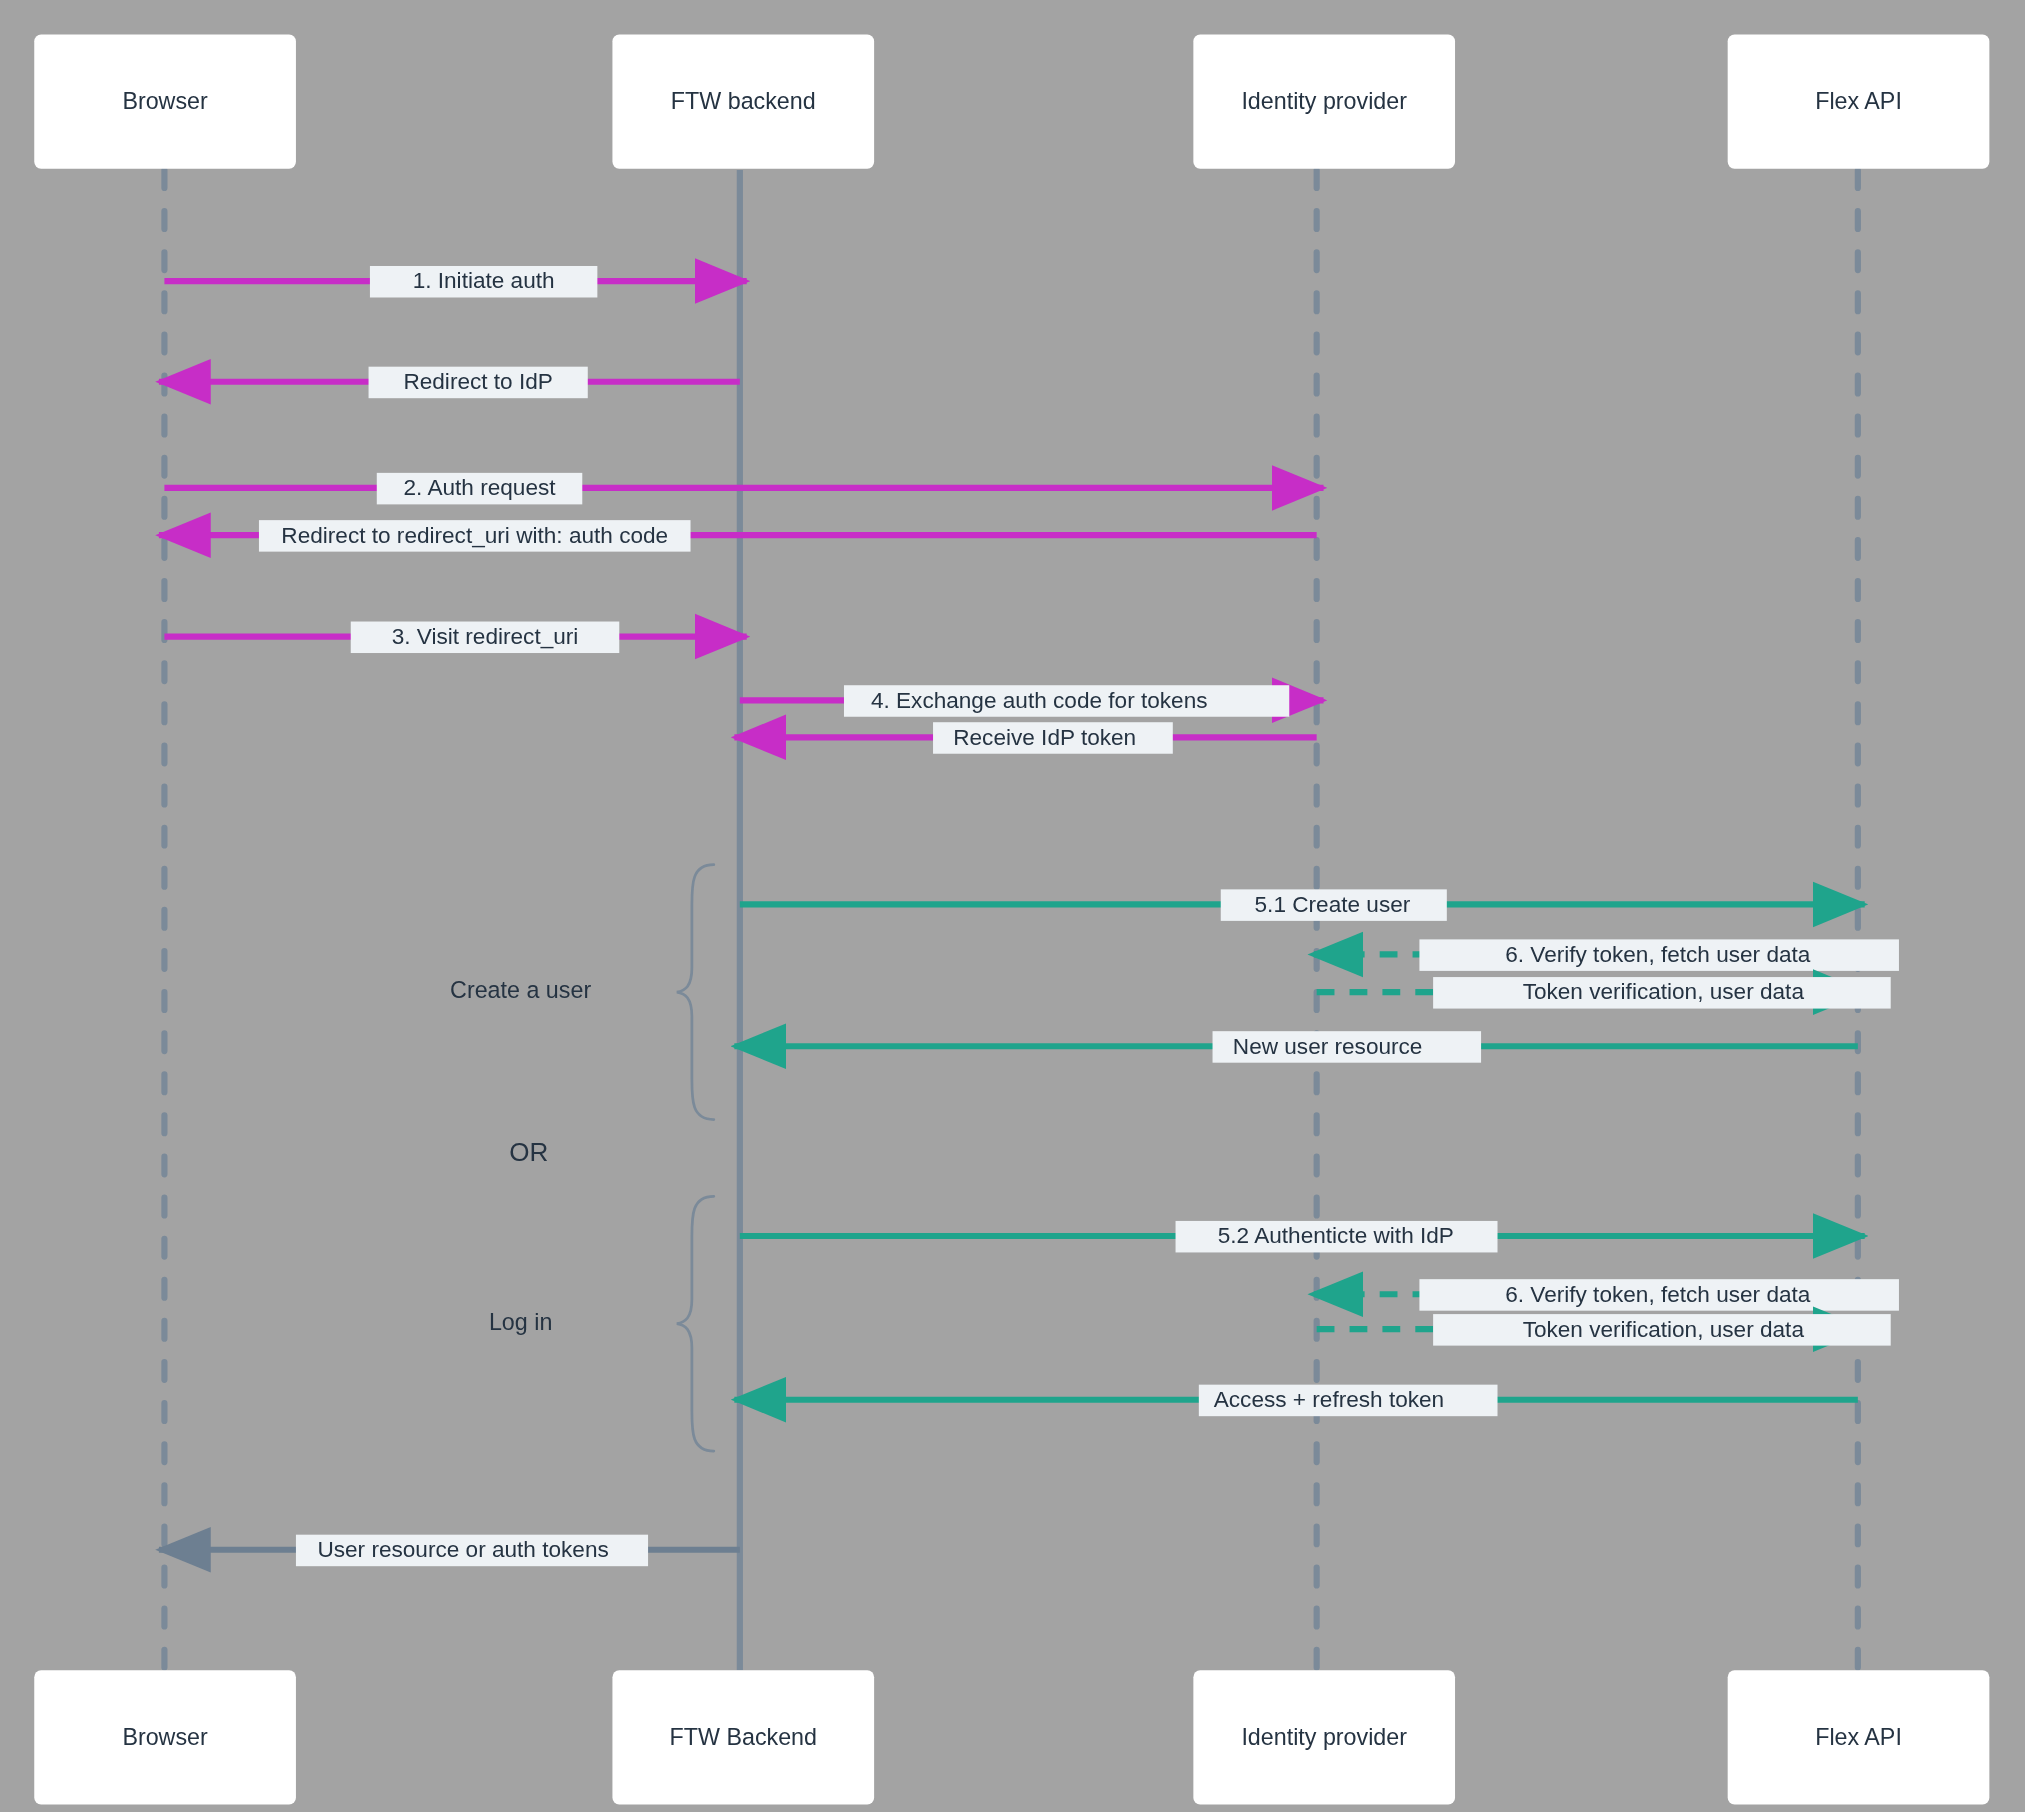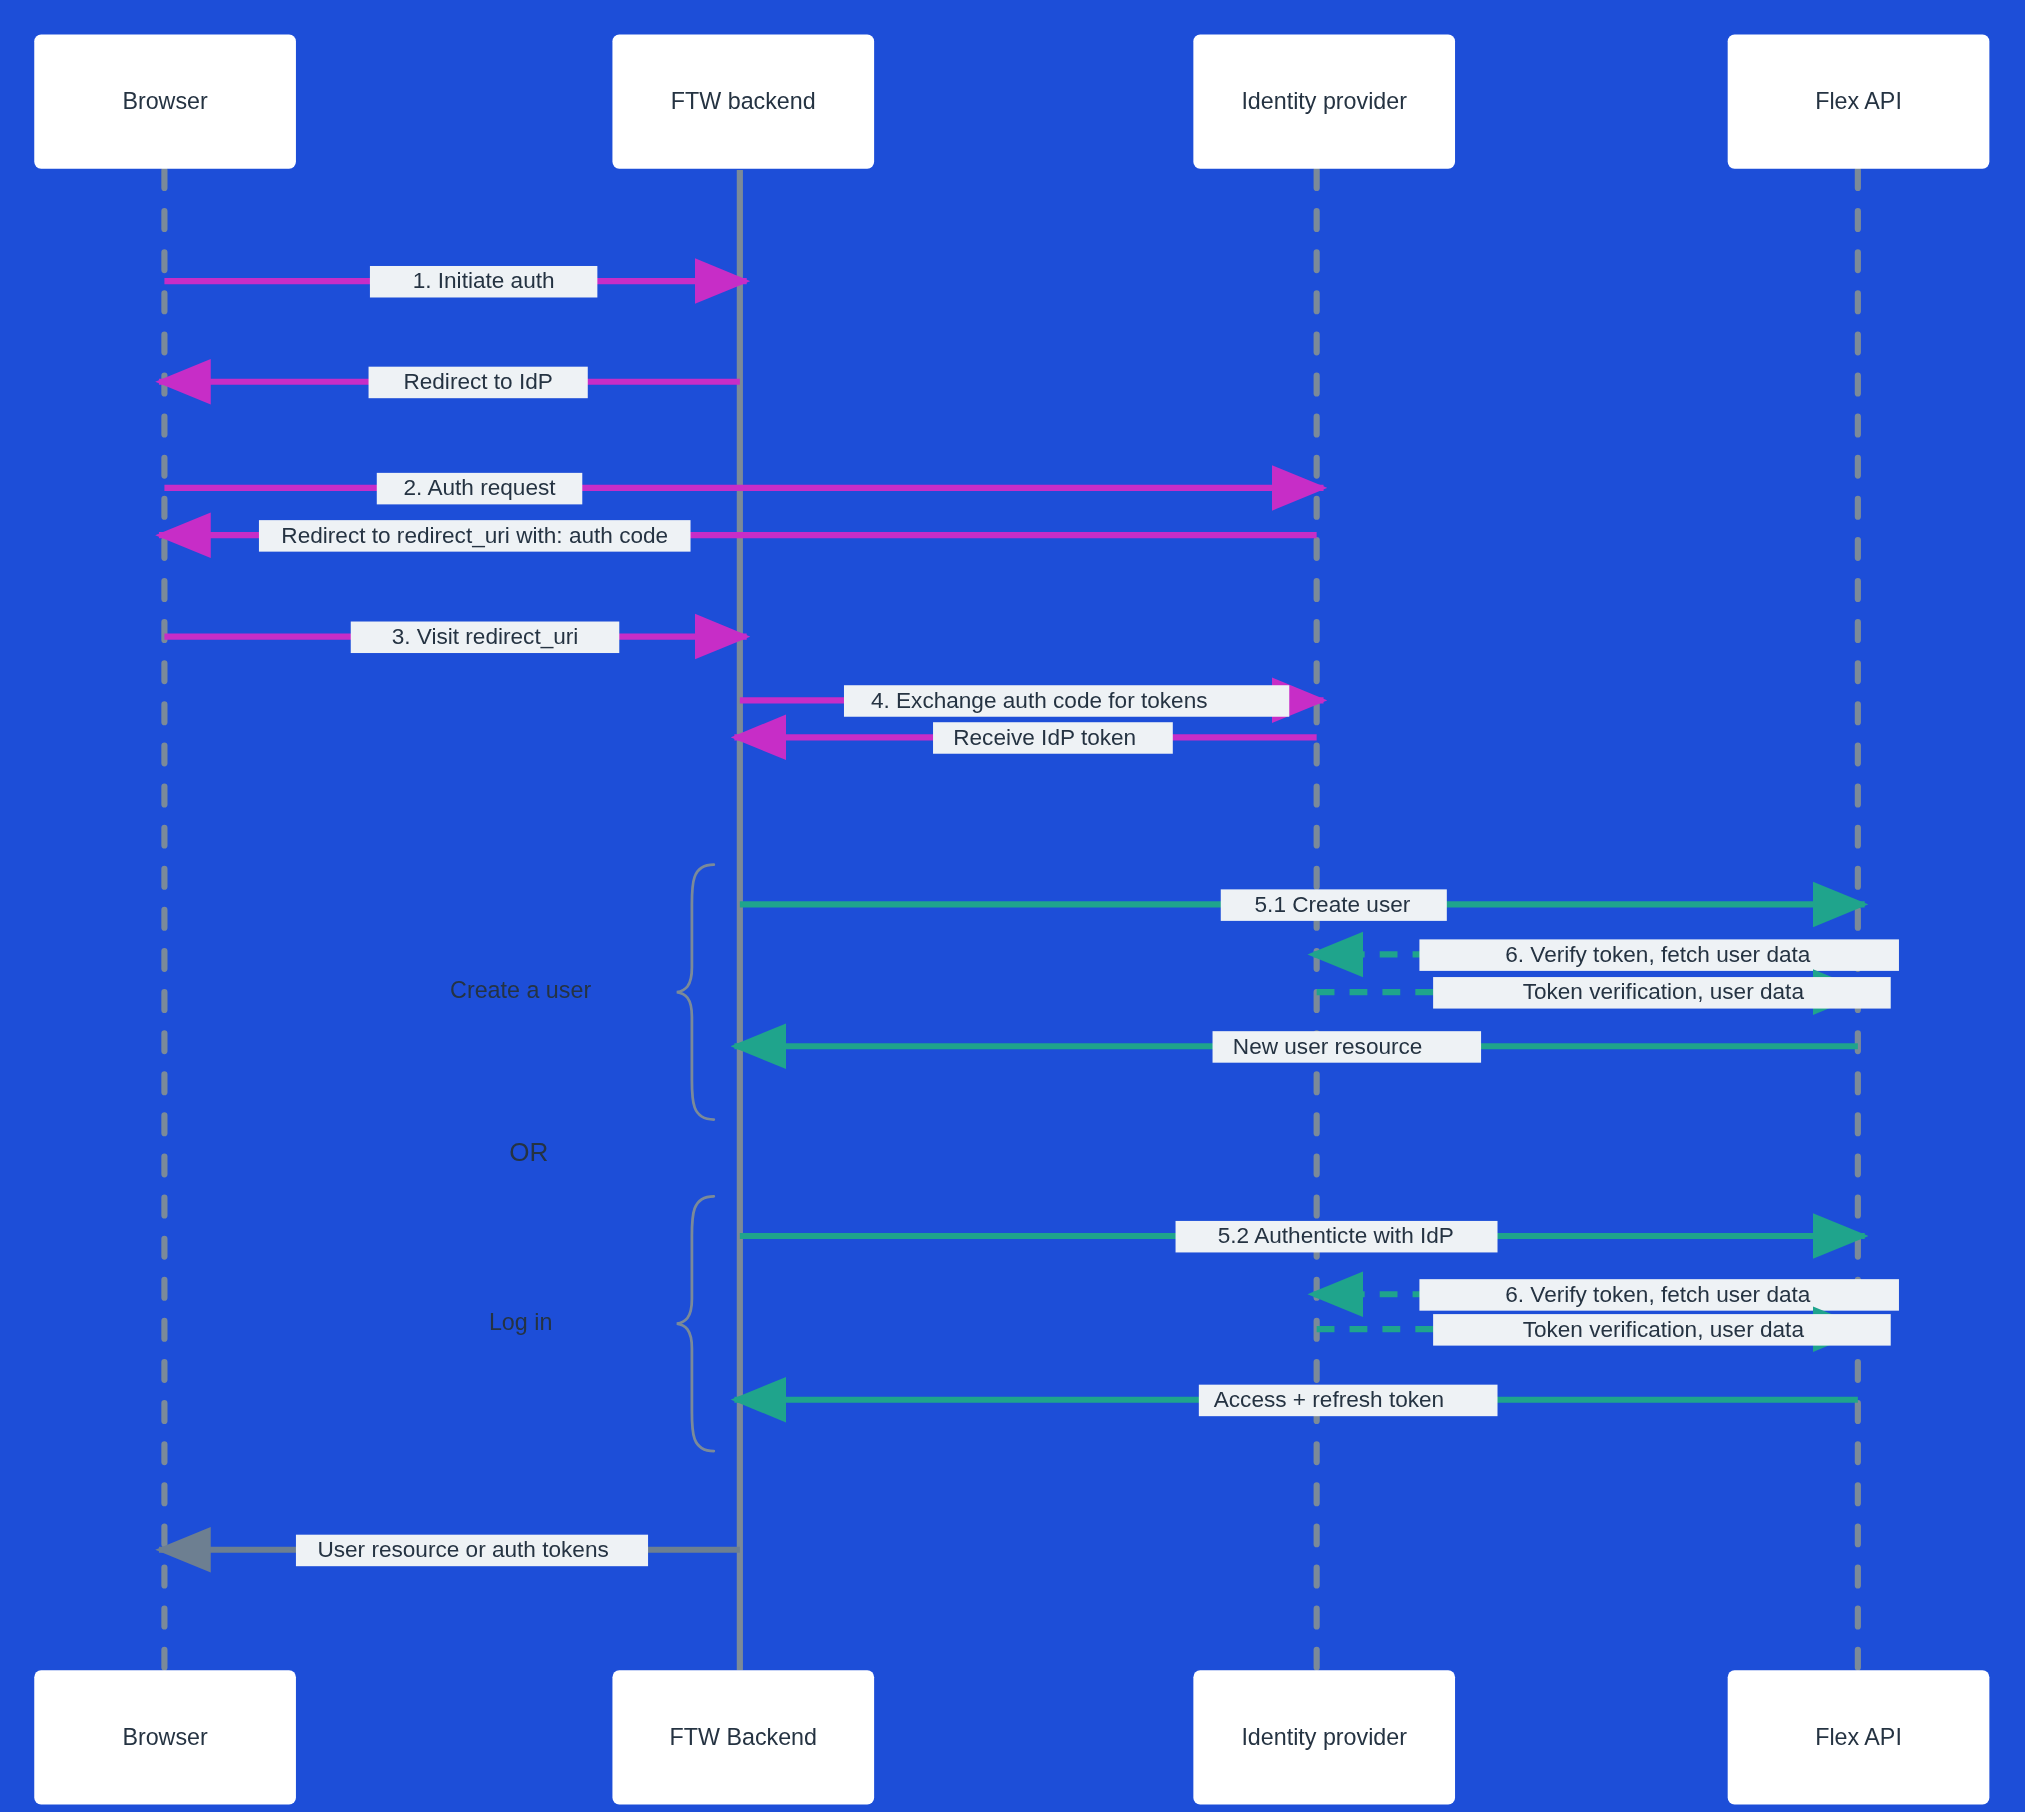--- a/index.html
+++ b/index.html
@@ -8,21 +8,21 @@
     padding: 0;
     background: #eef2f5;
   }
   body {
     font-family: "Liberation Sans", sans-serif;
   }
   #diagram-root {
     position: relative;
     width: 2025px;
     height: 1813px;
-    background: #1d4ed8;
+    background: #a3a3a3;
     overflow: hidden;
   }
   svg#seq-svg {
     position: absolute;
     inset: 0;
     width: 2025px;
     height: 1813px;
     display: block;
   }
   .actor-box-rect {

